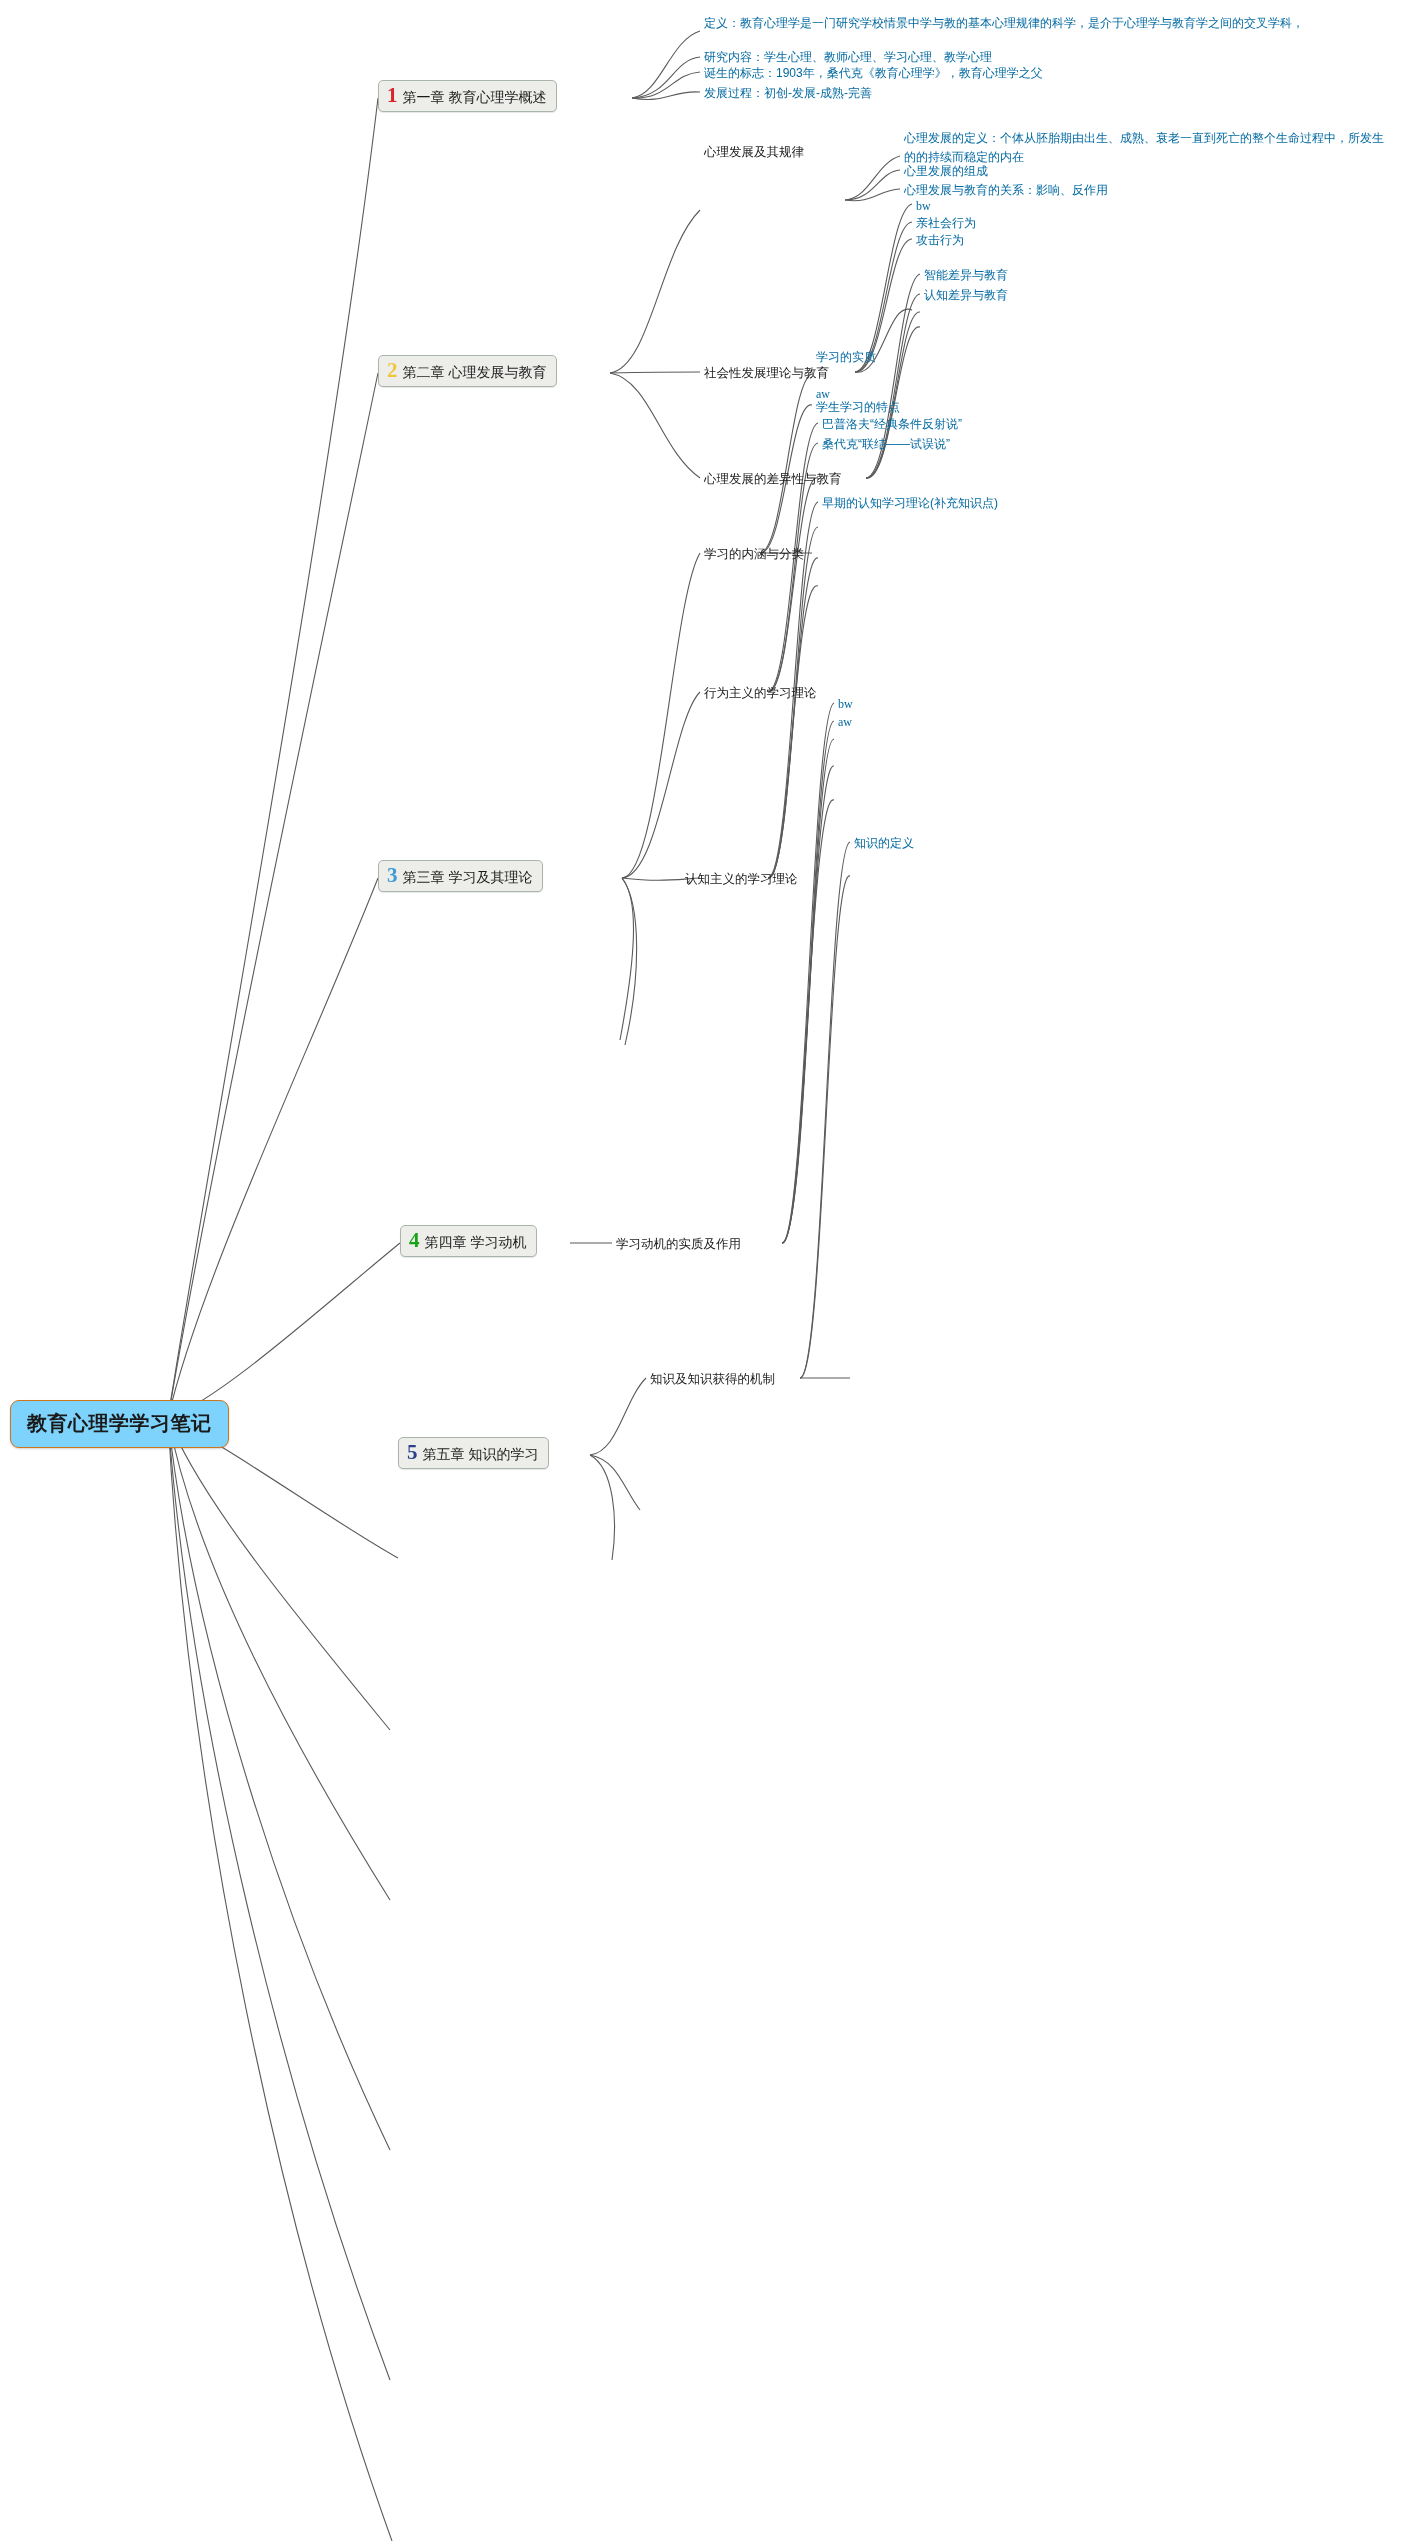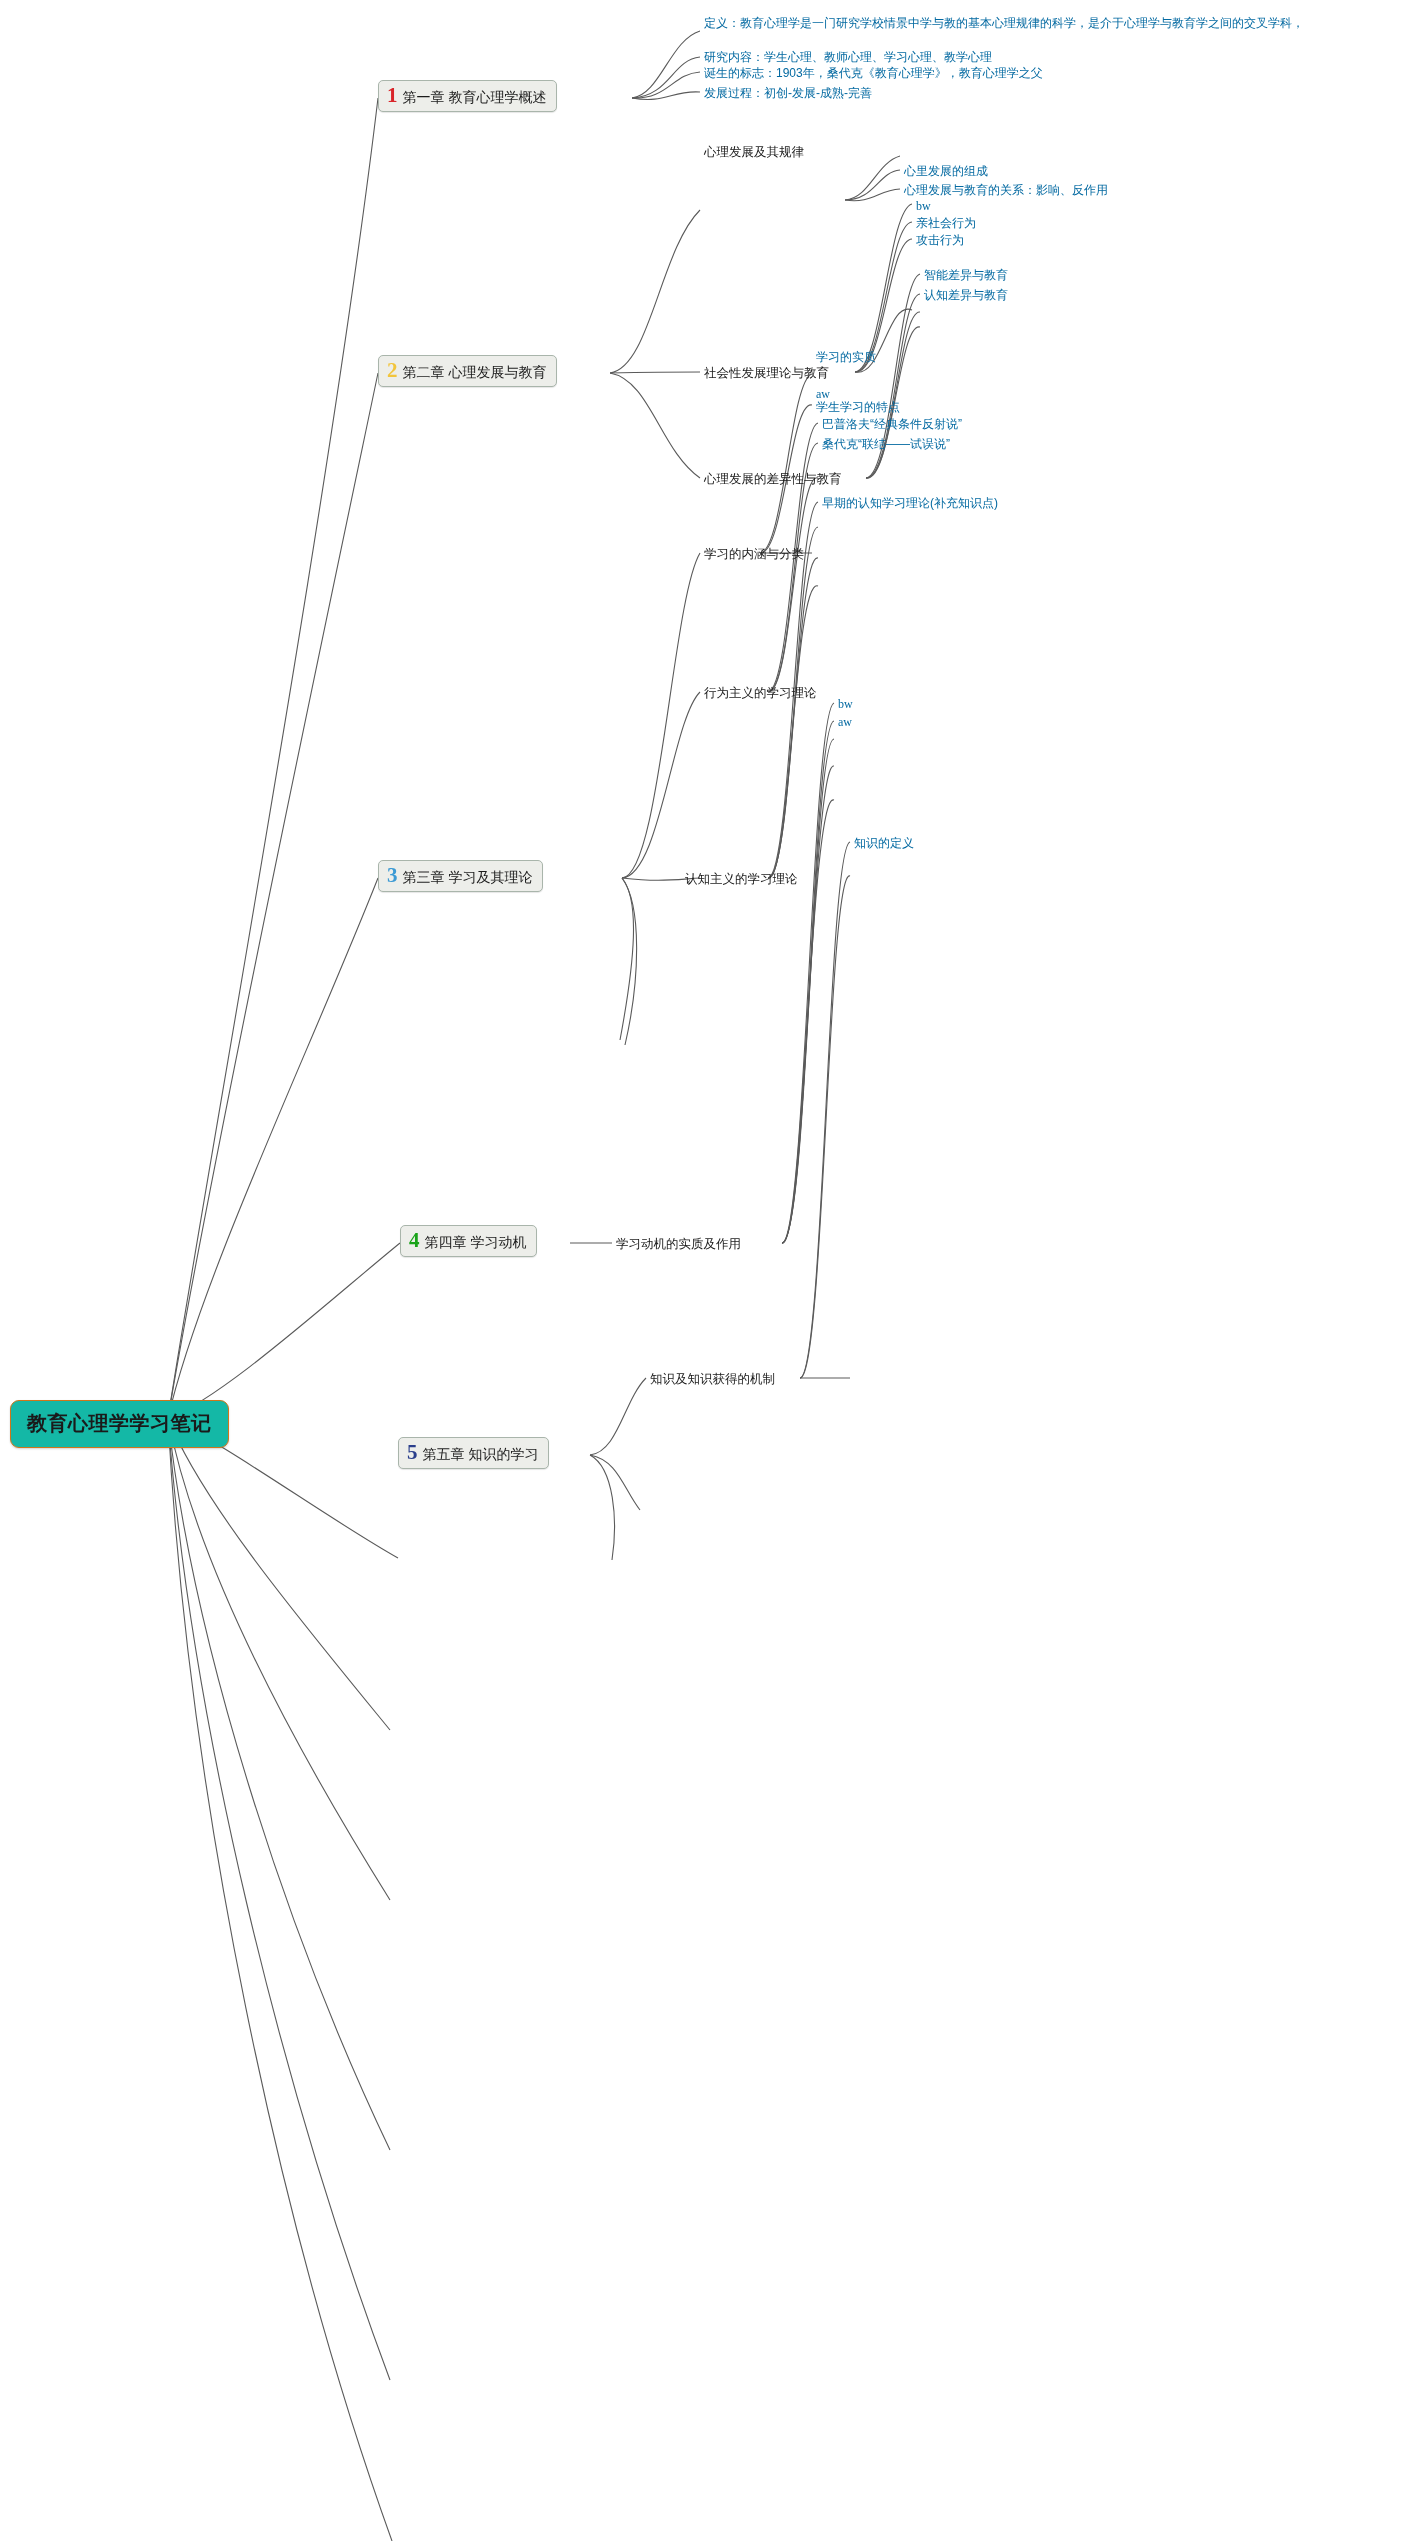--- a/index.html
+++ b/index.html
@@ -10,21 +10,21 @@
   }
   #canvas{position:absolute;left:0;top:0;width:1427px;height:2541px;}
   svg.edges{position:absolute;left:0;top:0;width:1427px;height:2541px;pointer-events:none;}
   svg.edges path{fill:none;stroke:#5a5a5a;stroke-width:1.1;}
 
   .node{position:absolute;white-space:nowrap;}
 
   
   .root{
     left:10px;top:1400px;
-    background:#14b8a6;
+    background:#7dd3fc;
     border:1px solid #d0761a;
     border-radius:9px;
     padding:9px 16px 10px 16px;
     font-size:20px;font-weight:bold;color:#1a1a1a;
     letter-spacing:0.5px;
     box-shadow:0 1px 2px rgba(0,0,0,.18);
   }
 
   
   .chapter{
@@ -148,20 +148,21 @@
 
   <div class="node chapter" style="left:378px;top:355px;">
     <span class="num" style="color:#F2C53D">2</span>
     <span class="ttl">第二章 心理发展与教育</span>
   </div>
 
   <div class="node sub" style="left:704px;top:143px;">心理发展及其规律</div>
   <div class="node sub" style="left:704px;top:364px;">社会性发展理论与教育</div>
   <div class="node sub" style="left:704px;top:470px;">心理发展的差异性与教育</div>
 
+  <div class="node leaf wrap" style="left:904px;top:129px;width:490px;">心理发展的定义：个体从胚胎期由出生、成熟、衰老一直到死亡的整个生命过程中，所发生的的持续而稳定的内在</div>
   <div class="node leaf" style="left:904px;top:162px;">心里发展的组成</div>
   <div class="node leaf" style="left:904px;top:181px;">心理发展与教育的关系：影响、反作用</div>
 
   <div class="node leaf latin" style="left:916px;top:197px;">bw</div>
   <div class="node leaf" style="left:916px;top:214px;">亲社会行为</div>
   <div class="node leaf" style="left:916px;top:231px;">攻击行为</div>
 
   <div class="node leaf" style="left:924px;top:266px;">智能差异与教育</div>
   <div class="node leaf" style="left:924px;top:286px;">认知差异与教育</div>
 

